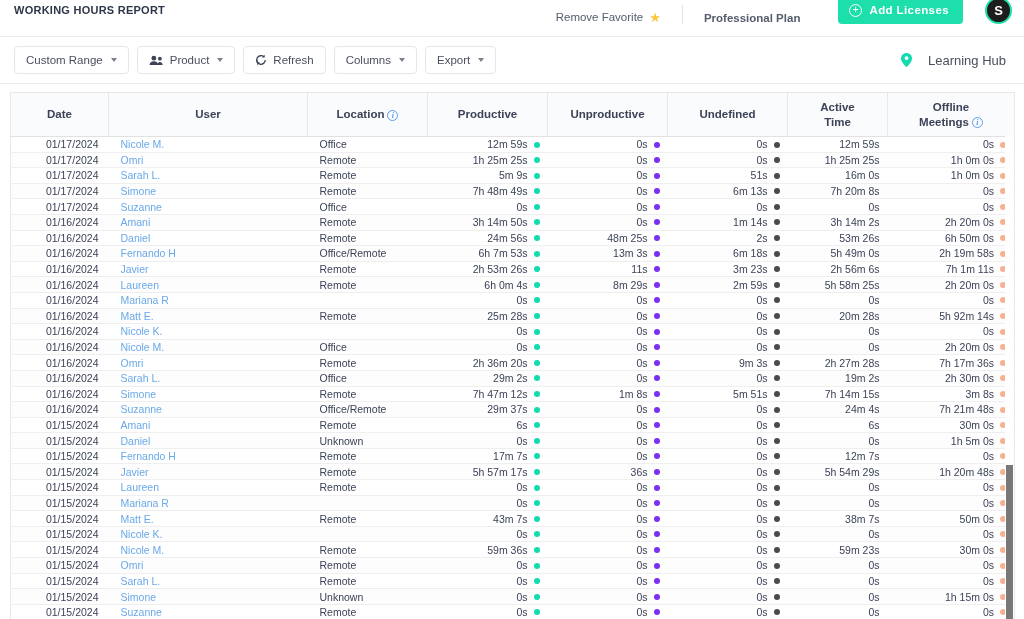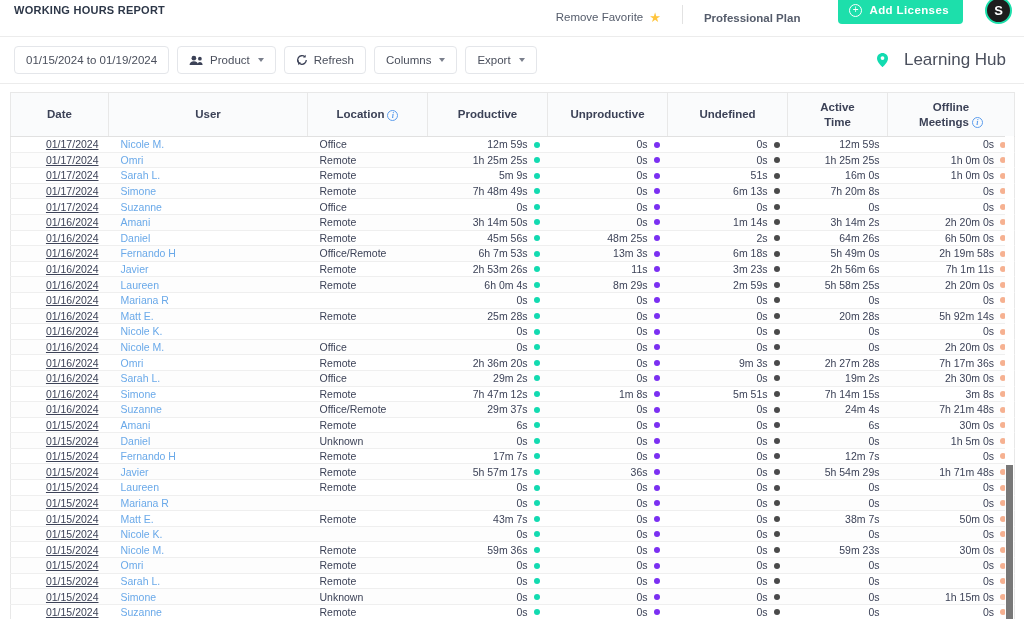--- a/index.html
+++ b/index.html
@@ -84,21 +84,21 @@
     width: 0; height: 0;
     border-left: 3.5px solid transparent;
     border-right: 3.5px solid transparent;
     border-top: 4.5px solid #7a7f8c;
     margin-left: 2px;
   }
   .tb-icon { display: inline-flex; align-items: center; }
   .learn-hub {
     margin-left: auto;
     display: flex; align-items: center; gap: 16px;
-    font-size: 17px; color: #4a4f5c; cursor: pointer;
+    font-size: 13px; color: #4a4f5c; cursor: pointer;
     padding-right: 4px;
   }
 
   
   .table-wrap {
     padding: 8px 10px 0 10px;
     height: calc(619px - 37px - 47px);
     position: relative;
   }
   table {
@@ -140,21 +140,21 @@
   tbody td {
     height: 15.6px;
     font-size: 10.5px;
     color: #3c4257;
     border-bottom: 1px solid #efefef;
     padding: 0 8px;
     white-space: nowrap;
     overflow: hidden;
   }
   tbody tr:nth-child(even) { background: #fdfdfd; }
-  .c-date { text-align: right; padding-right: 10px; text-decoration: underline; }
+  .c-date { text-align: right; padding-right: 10px; }
   .c-user { padding-left: 12px; }
   .c-user a { color: #6aa9e9; text-decoration: none; cursor: pointer; }
   .c-loc  { padding-left: 12px; }
   .c-num  { text-align: right; }
   .c-num .v { display: inline-block; }
   .dot {
     display: inline-block;
     width: 6px; height: 6px;
     border-radius: 50%;
     margin-left: 6px;
@@ -201,24 +201,25 @@
     </button>
 
     <div class="avatar">
       <span>S</span>
     </div>
   </div>
 </div>
 
 <div class="toolbar">
 
-
   <div class="tb-btn">
-    <span>01/15/2024 to 01/19/2024</span>
+    <span>Custom Range</span>
+    <span class="caret"></span>
   </div>
+
 
   <div class="tb-btn">
     <span class="tb-icon">
       <svg width="15" height="11" viewBox="0 0 16 11">
         <circle cx="5.2" cy="3" r="2.5" fill="#3c4257"></circle>
         <path d="M0.6 10.4c0-2.5 2-4 4.6-4s4.6 1.5 4.6 4z" fill="#3c4257"></path>
         <circle cx="11.6" cy="3.6" r="2" fill="#3c4257"></circle>
         <path d="M9 10.4c0-2.1 1.2-3.2 2.6-3.2 1.5 0 2.9 1.1 2.9 3.2z" fill="#3c4257"></path>
       </svg>
     </span>
@@ -341,24 +342,24 @@
           <td class="c-num"><span class="v">3h 14m 50s</span><span class="dot dot-prod"></span></td>
           <td class="c-num"><span class="v">0s</span><span class="dot dot-unprod"></span></td>
           <td class="c-num"><span class="v">1m 14s</span><span class="dot dot-undef"></span></td>
           <td class="c-num"><span class="v">3h 14m 2s</span></td>
           <td class="c-num"><span class="v">2h 20m 0s</span><span class="dot dot-off"></span></td>
         </tr>
         <tr>
           <td class="c-date">01/16/2024</td>
           <td class="c-user"><a>Daniel</a></td>
           <td class="c-loc">Remote</td>
-          <td class="c-num"><span class="v">45m 56s</span><span class="dot dot-prod"></span></td>
+          <td class="c-num"><span class="v">24m 56s</span><span class="dot dot-prod"></span></td>
           <td class="c-num"><span class="v">48m 25s</span><span class="dot dot-unprod"></span></td>
           <td class="c-num"><span class="v">2s</span><span class="dot dot-undef"></span></td>
-          <td class="c-num"><span class="v">64m 26s</span></td>
+          <td class="c-num"><span class="v">53m 26s</span></td>
           <td class="c-num"><span class="v">6h 50m 0s</span><span class="dot dot-off"></span></td>
         </tr>
         <tr>
           <td class="c-date">01/16/2024</td>
           <td class="c-user"><a>Fernando H</a></td>
           <td class="c-loc">Office/Remote</td>
           <td class="c-num"><span class="v">6h 7m 53s</span><span class="dot dot-prod"></span></td>
           <td class="c-num"><span class="v">13m 3s</span><span class="dot dot-unprod"></span></td>
           <td class="c-num"><span class="v">6m 18s</span><span class="dot dot-undef"></span></td>
           <td class="c-num"><span class="v">5h 49m 0s</span></td>
@@ -495,21 +496,21 @@
           <td class="c-num"><span class="v">0s</span><span class="dot dot-off"></span></td>
         </tr>
         <tr>
           <td class="c-date">01/15/2024</td>
           <td class="c-user"><a>Javier</a></td>
           <td class="c-loc">Remote</td>
           <td class="c-num"><span class="v">5h 57m 17s</span><span class="dot dot-prod"></span></td>
           <td class="c-num"><span class="v">36s</span><span class="dot dot-unprod"></span></td>
           <td class="c-num"><span class="v">0s</span><span class="dot dot-undef"></span></td>
           <td class="c-num"><span class="v">5h 54m 29s</span></td>
-          <td class="c-num"><span class="v">1h 71m 48s</span><span class="dot dot-off"></span></td>
+          <td class="c-num"><span class="v">1h 20m 48s</span><span class="dot dot-off"></span></td>
         </tr>
         <tr>
           <td class="c-date">01/15/2024</td>
           <td class="c-user"><a>Laureen</a></td>
           <td class="c-loc">Remote</td>
           <td class="c-num"><span class="v">0s</span><span class="dot dot-prod"></span></td>
           <td class="c-num"><span class="v">0s</span><span class="dot dot-unprod"></span></td>
           <td class="c-num"><span class="v">0s</span><span class="dot dot-undef"></span></td>
           <td class="c-num"><span class="v">0s</span></td>
           <td class="c-num"><span class="v">0s</span><span class="dot dot-off"></span></td>

